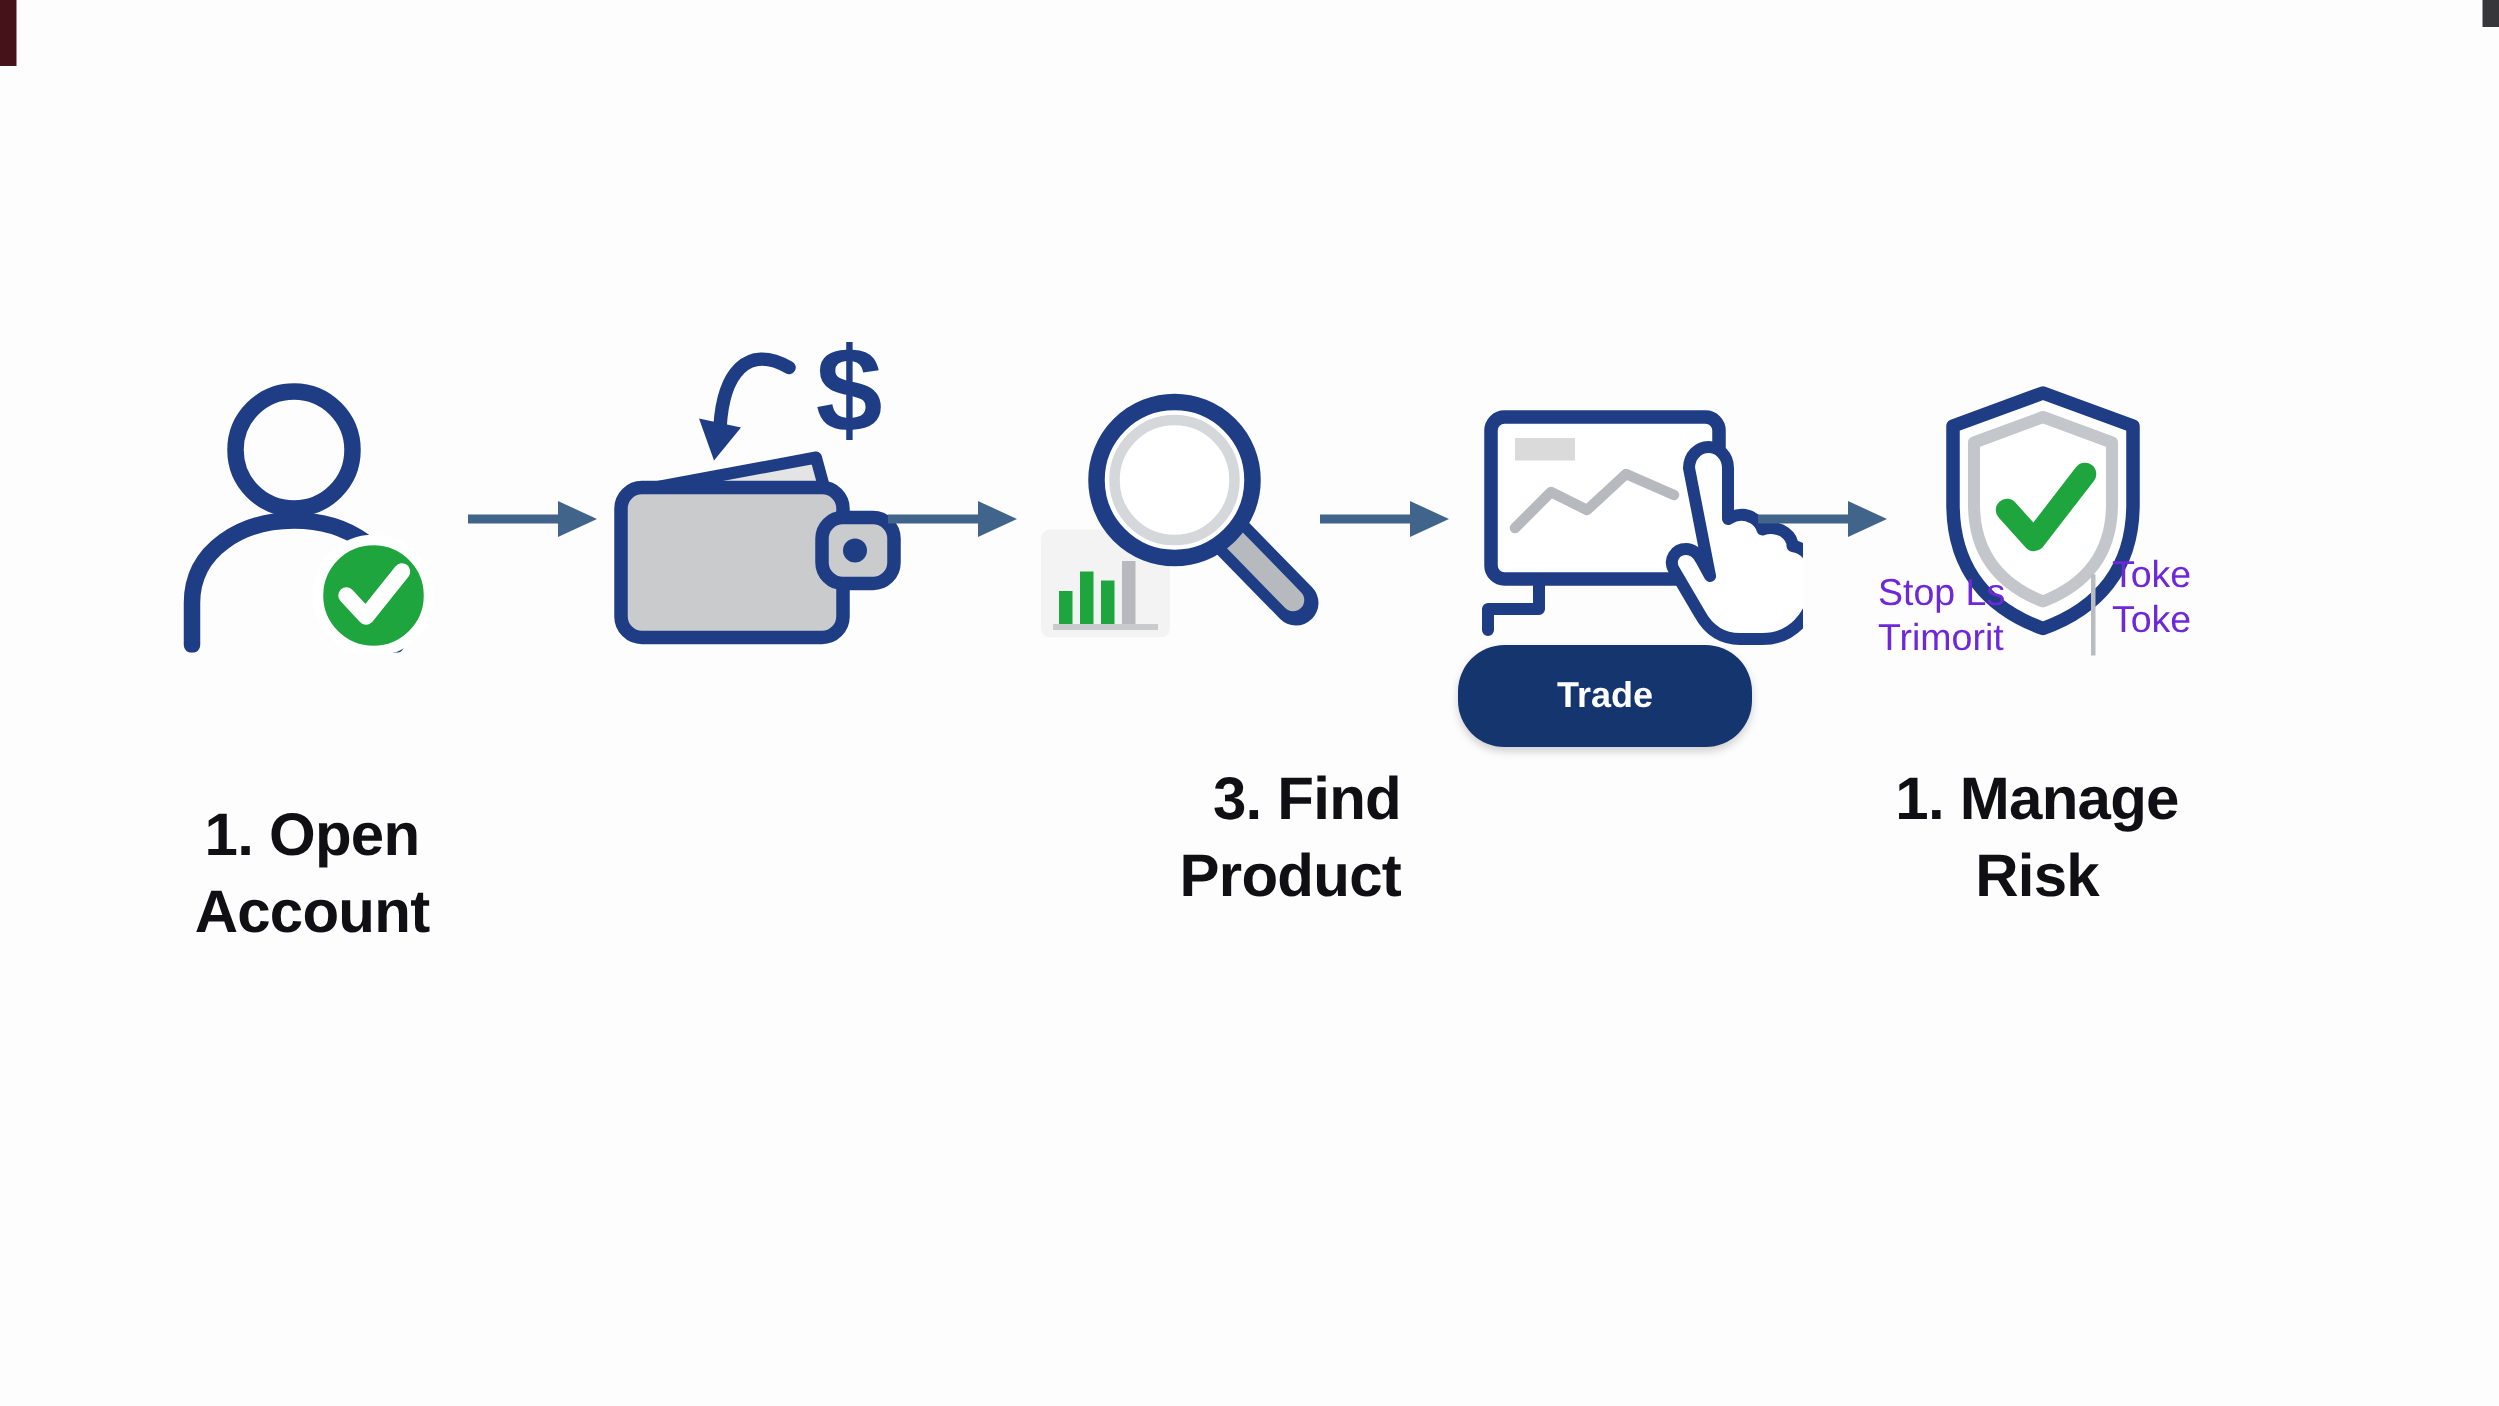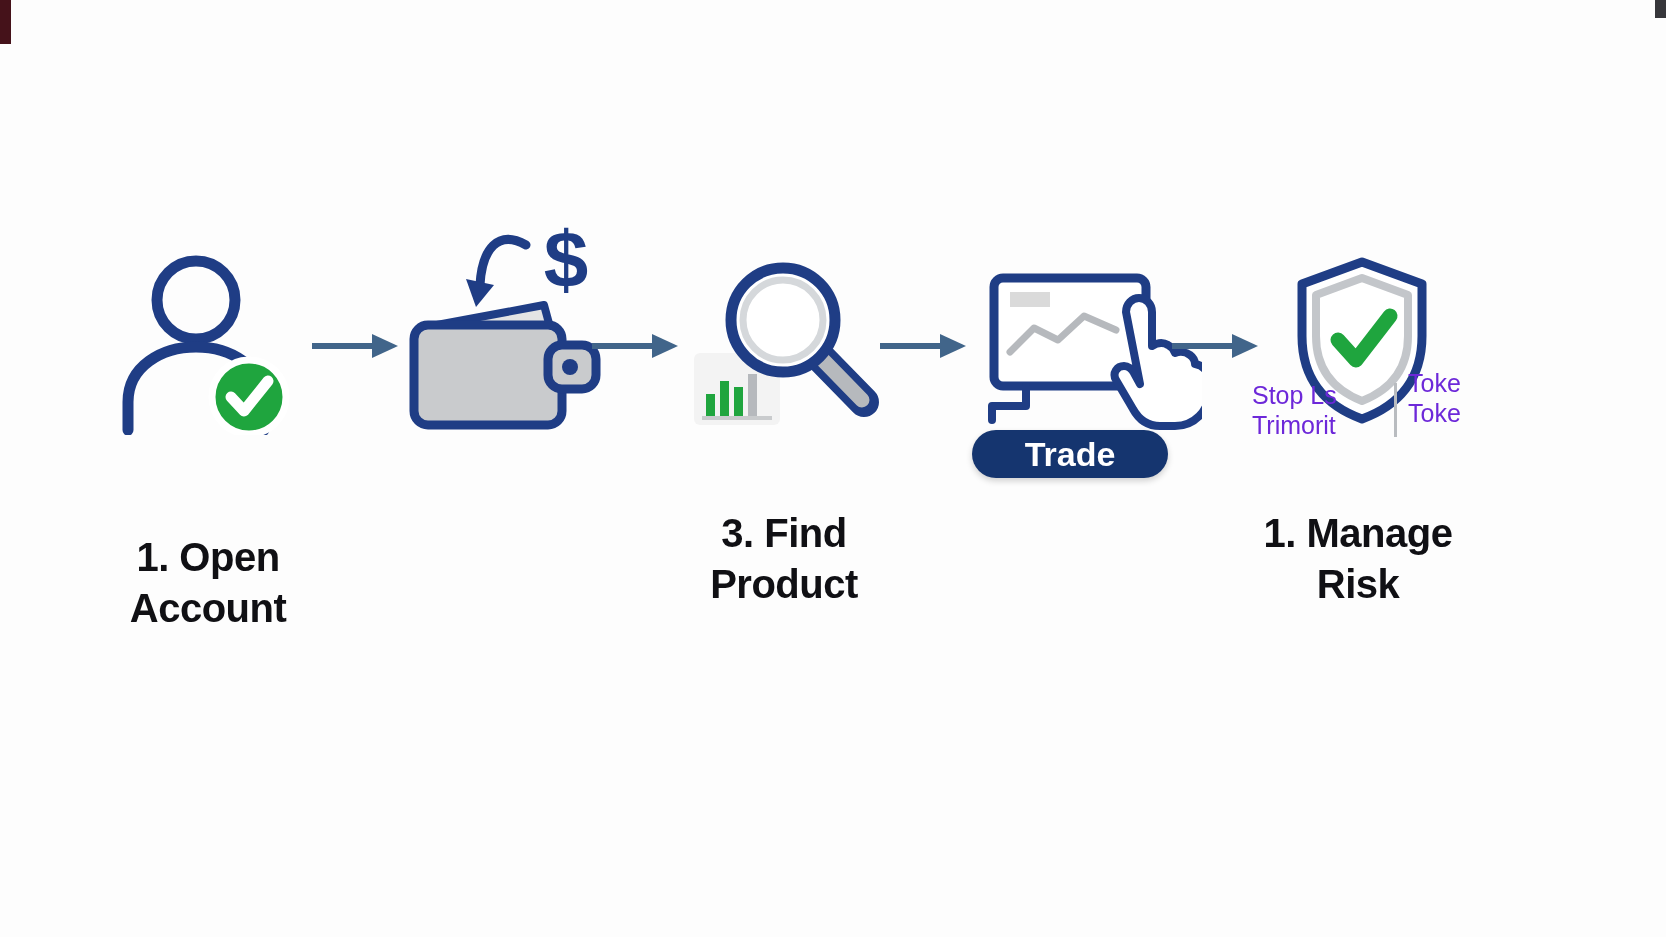--- a/index.html
+++ b/index.html
@@ -9,24 +9,24 @@
     font-family:"Liberation Sans", sans-serif;
   }
   .corner-artifact{position:absolute;}
   .icon-box{position:absolute;}
   .step-label{
     position:absolute;width:300px;text-align:center;
     font-size:40px;font-weight:bold;color:#101014;line-height:51px;
     letter-spacing:-0.5px;
   }
   .trade-pill{
-    position:absolute;left:972px;top:430px;width:196px;height:48px;
+    position:absolute;left:972px;top:430px;width:196px;height:68px;
     background:#15356f;border-radius:31px;
     display:flex;align-items:center;justify-content:center;
-    color:#ffffff;font-size:34px;font-weight:bold;
+    color:#ffffff;font-size:24px;font-weight:bold;
     box-shadow:0 3px 6px rgba(0,0,0,0.18);
     cursor:pointer;
   }
   .annot{
     position:absolute;font-size:25px;color:#6d28d9;line-height:30px;
     white-space:nowrap;
   }
   .annot-divider{
     position:absolute;left:1394px;top:383px;width:3px;height:54px;
     background:#b9bcc0;
@@ -136,21 +136,21 @@
   <div class="annot-divider"></div>
   <div class="annot" style="left:1408px;top:368px;">
     <div>Toke</div>
     <div>Toke</div>
   </div>
 
   <div class="step-label" style="left:58px;top:508px;margin-top:24px;">
     <div>1. Open</div>
     <div>Account</div>
   </div>
-  <div class="step-label" style="left:634px;top:508px;">
+  <div class="step-label" style="left:634px;top:508px;text-align:right;">
     <div>3. Find</div>
     <div>Product</div>
   </div>
   <div class="step-label" style="left:1208px;top:508px;">
     <div>1. Manage</div>
     <div>Risk</div>
   </div>
 
 </div>
 

